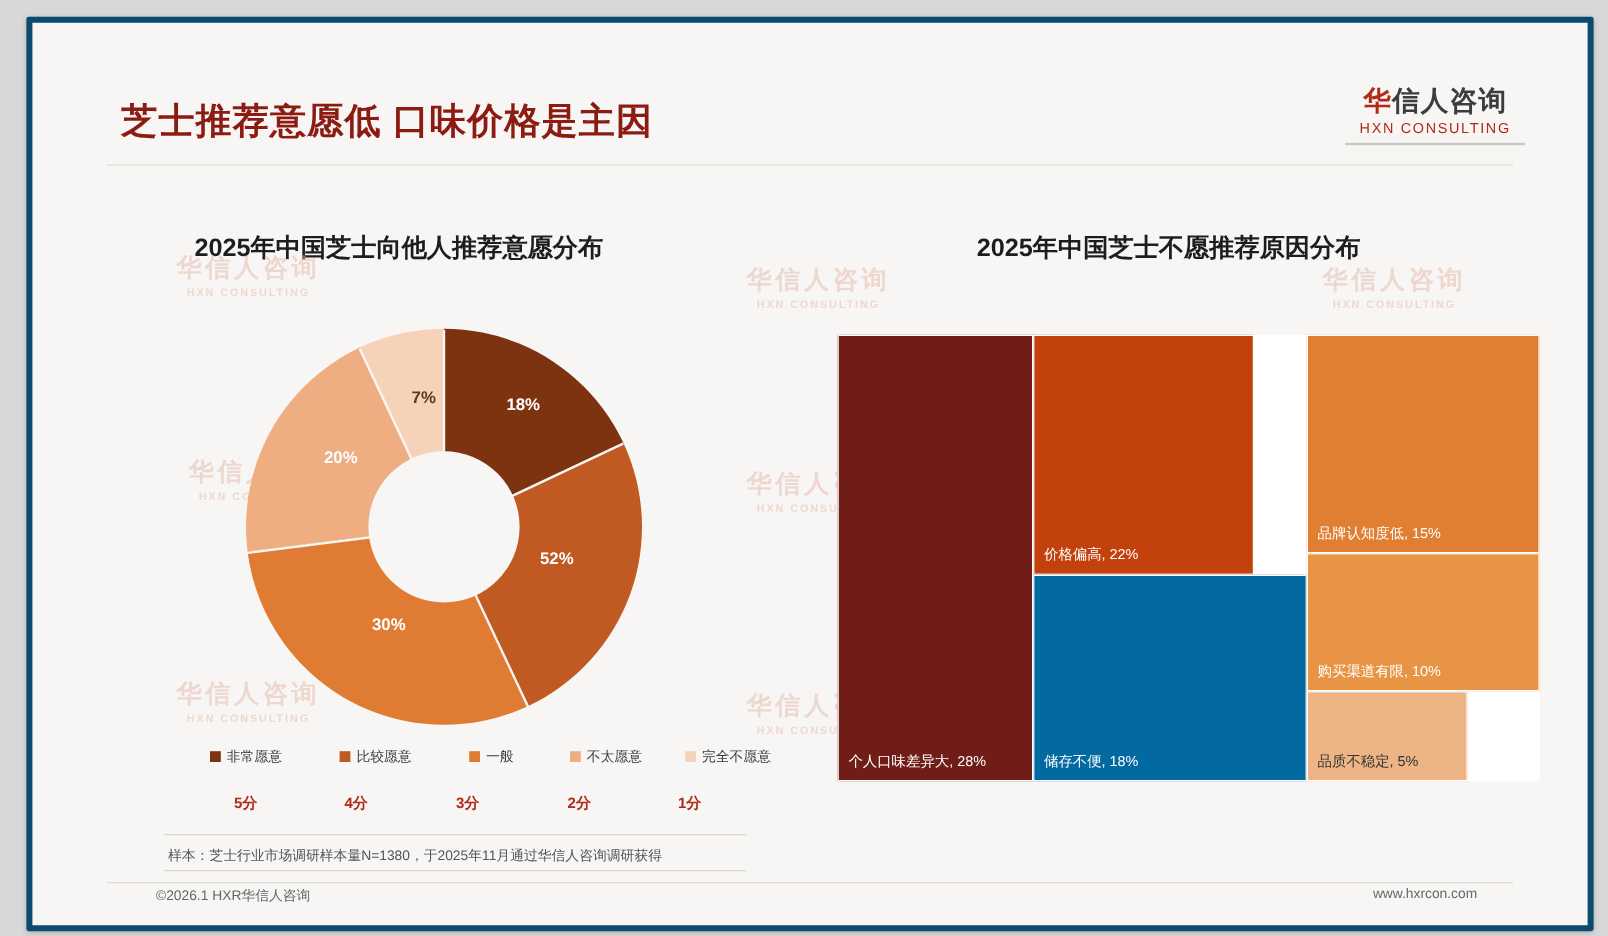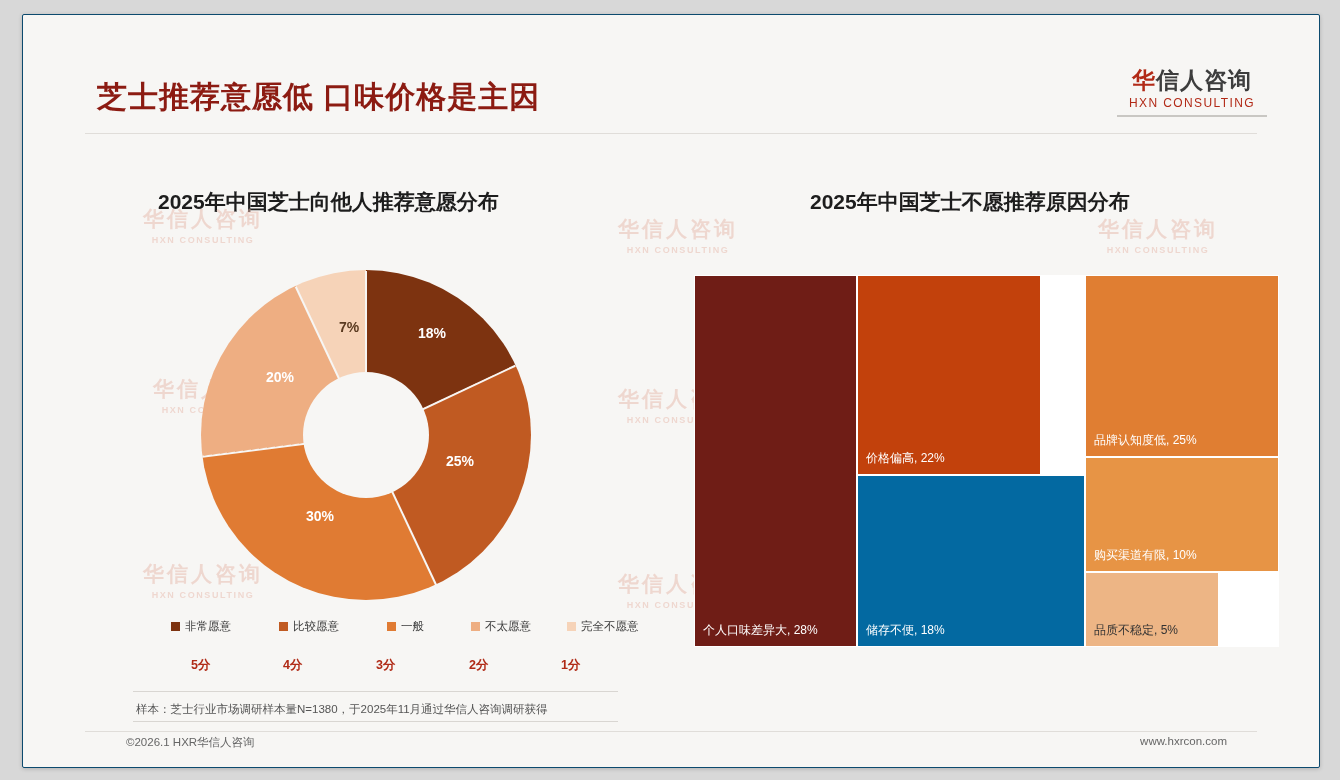--- a/index.html
+++ b/index.html
@@ -6,21 +6,21 @@
   body{
     width:1340px;height:780px;
     background:#d8d8d8;
     font-family:"Liberation Sans","DejaVu Sans",sans-serif;
     overflow:hidden;
   }
   #slide{
     position:absolute;left:22px;top:14px;
     width:1296px;height:752px;
     background:#f7f6f4;
-    border:1px solid #0c4a6e;
+    border:5px solid #0c4a6e;
     border-radius:2px;
     box-shadow:0 1px 4px rgba(0,0,0,.18);
     overflow:hidden;
   }
   
   #header{
     position:absolute;left:0;top:0;width:100%;height:118px;
   }
   #title{
     position:absolute;left:74px;top:62px;
@@ -143,21 +143,21 @@
 
   <div id="donut-wrap">
     <div id="donut"></div>
     <div class="sep" style="transform:rotate(-90deg);"></div>
     <div class="sep" style="transform:rotate(-25.2deg);"></div>
     <div class="sep" style="transform:rotate(64.8deg);"></div>
     <div class="sep" style="transform:rotate(172.8deg);"></div>
     <div class="sep" style="transform:rotate(244.8deg);"></div>
     <div id="donut-hole"></div>
     <div class="dlabel" style="left:240px;top:60px;">18%</div>
-    <div class="dlabel" style="left:268px;top:188px;">25%</div>
+    <div class="dlabel" style="left:268px;top:188px;">52%</div>
     <div class="dlabel" style="left:128px;top:243px;">30%</div>
     <div class="dlabel" style="left:88px;top:104px;">20%</div>
     <div class="dlabel dark" style="left:161px;top:54px;">7%</div>
   </div>
 
   <div id="legend">
     <div class="lg" style="left:0px;"><span class="sw" style="background:#7d3310"></span><span>非常愿意</span></div>
     <div class="lg" style="left:108px;"><span class="sw" style="background:#c05a22"></span><span>比较愿意</span></div>
     <div class="lg" style="left:216px;"><span class="sw" style="background:#e07b33"></span><span>一般</span></div>
     <div class="lg" style="left:300px;"><span class="sw" style="background:#eeae82"></span><span>不太愿意</span></div>
@@ -176,21 +176,21 @@
     <div class="tile" style="left:0;top:0;width:163px;height:372px;background:#6f1d16;">
         <span>个人口味差异大, 28%</span>
       </div>
     <div class="tile" style="left:163px;top:0;width:184px;height:200px;background:#c2410c;">
         <span>价格偏高, 22%</span>
       </div>
     <div class="tile" style="left:163px;top:200px;width:228px;height:172px;background:#0369a1;">
         <span>储存不便, 18%</span>
       </div>
     <div class="tile" style="left:391px;top:0;width:194px;height:182px;background:#e07e32;">
-        <span>品牌认知度低, 25%</span>
+        <span>品牌认知度低, 15%</span>
       </div>
     <div class="tile" style="left:391px;top:182px;width:194px;height:115px;background:#e79445;">
         <span>购买渠道有限, 10%</span>
       </div>
     <div class="tile darktext" style="left:391px;top:297px;width:134px;height:75px;background:#edb585;">
         <span>品质不稳定, 5%</span>
       </div>
   </div>
 
   <div id="note-rule"></div>

